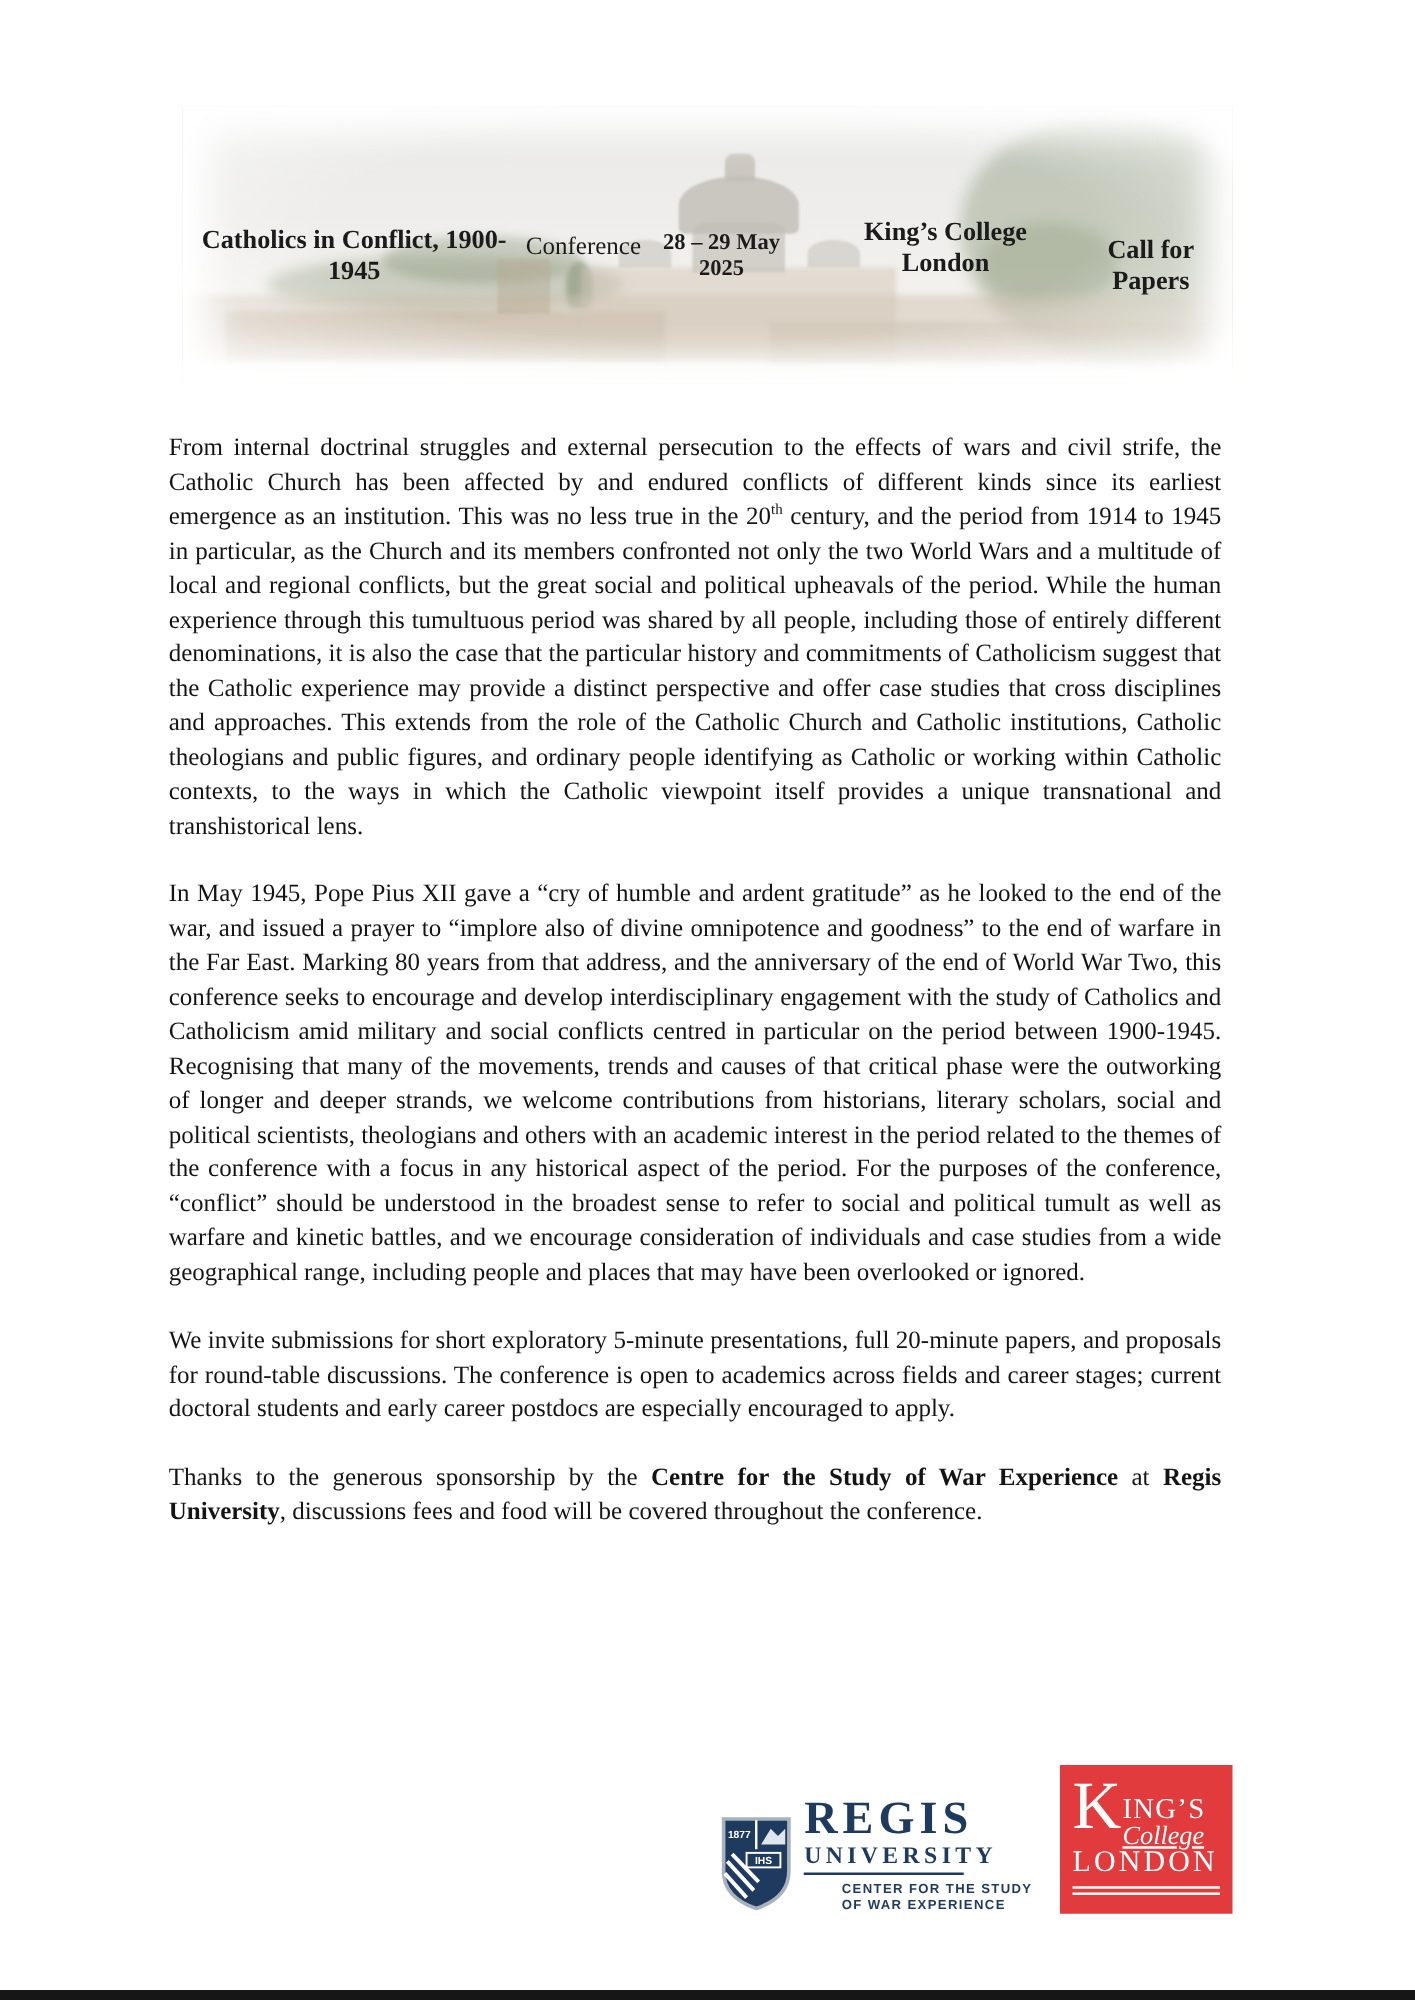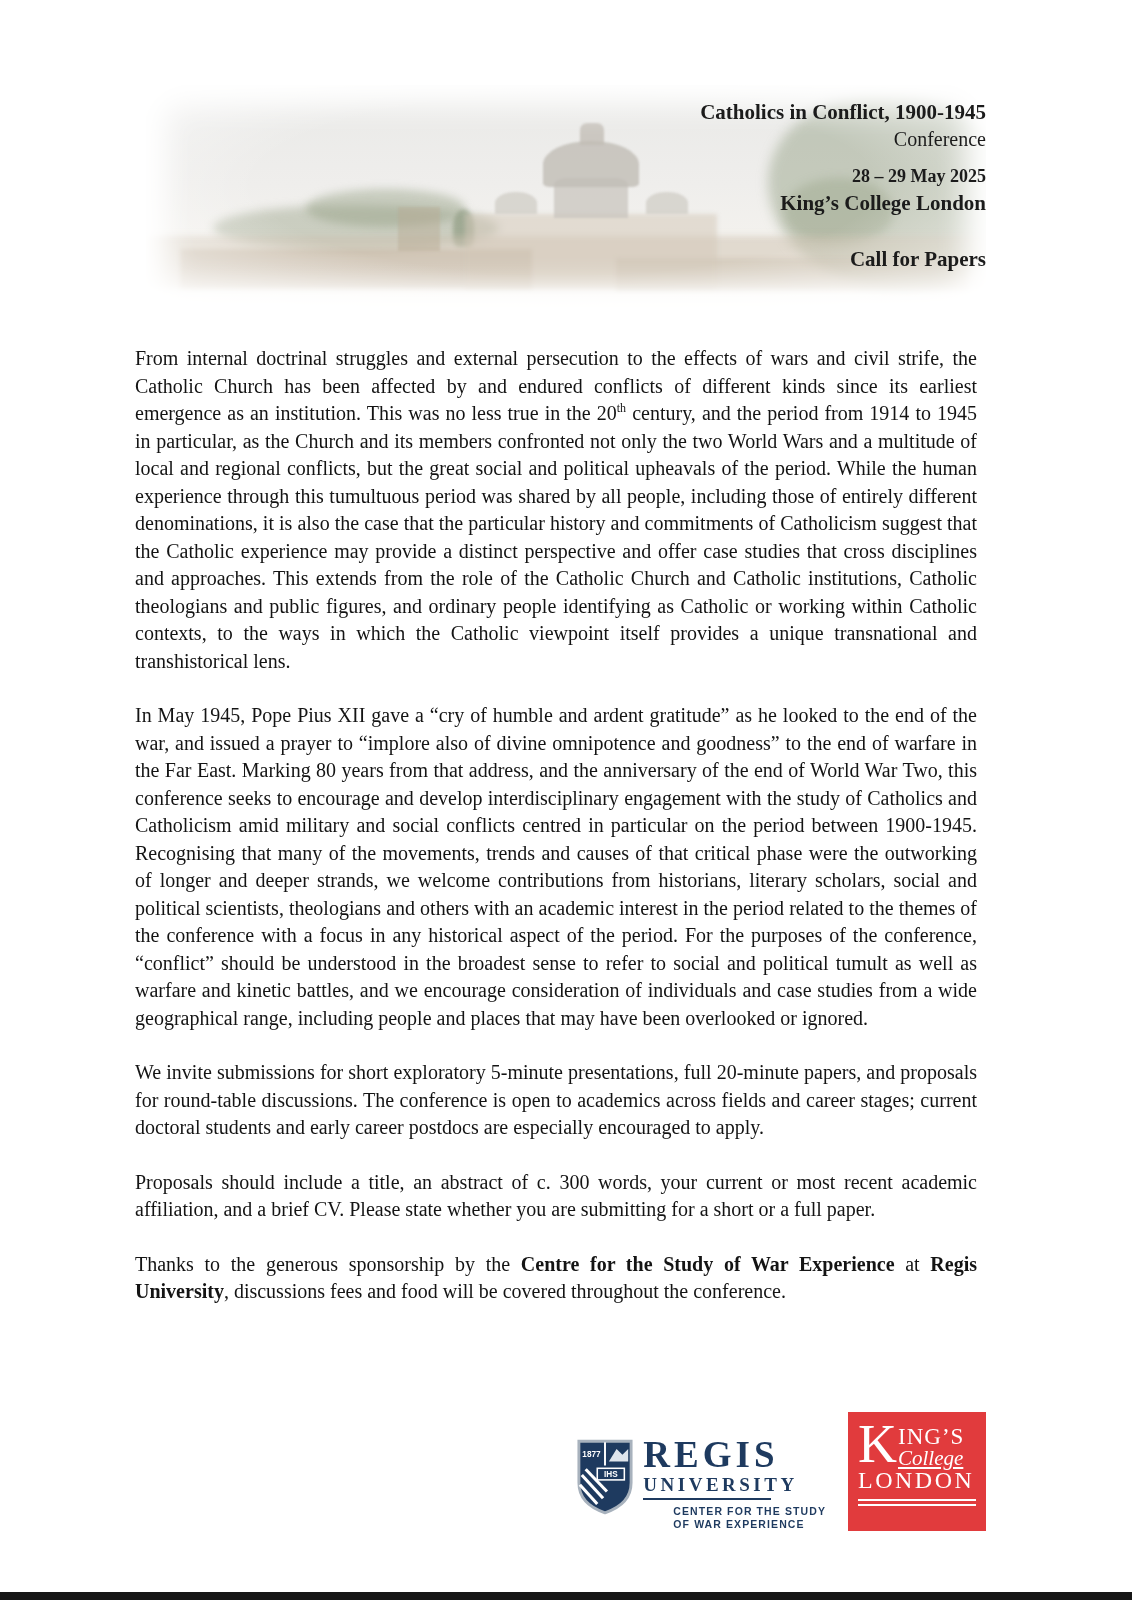--- a/index.html
+++ b/index.html
@@ -30,21 +30,21 @@
   .h-drum { left:48.6%; top:42%; width:8.8%; height:18%; background:rgba(200,196,188,.72); border-radius:18% 18% 0 0; filter:blur(1px); }
   .h-dome-l { left:41.5%; top:48%; width:5%; height:10%; background:rgba(200,196,188,.60); border-radius:50% 50% 0 0; filter:blur(1px); }
   .h-dome-r { left:59.5%; top:48%; width:5%; height:10%; background:rgba(200,196,188,.60); border-radius:50% 50% 0 0; filter:blur(1px); }
   .h-facade { left:38%; top:58%; width:30%; height:34%; background:rgba(210,200,185,.52); filter:blur(2px); }
   .h-vignette {
     position:absolute; inset:0;
     background:radial-gradient(ellipse at 50% 45%, rgba(255,255,255,0) 52%, rgba(255,255,255,.72) 96%);
     box-shadow:inset 0 0 30px 20px #ffffff;
   }
   .header-text {
-    position:absolute; inset:0; display:flex; flex-direction:column; align-items:flex-end;
+    position:absolute; inset:0; display:flex; flex-direction:row; align-items:center;
     text-align:center; color:#1b1b1b; z-index:5;
   }
   .ht-title { margin-top:15px; font-weight:bold; font-size:21px; }
   .ht-sub   { margin-top:3px;  font-size:20px; }
   .ht-date  { margin-top:15px; font-weight:bold; font-size:18px; }
   .ht-venue { margin-top:4px;  font-weight:bold; font-size:21px;margin-left:16px; }
   .ht-cfp   { margin-top:31px; font-weight:bold; font-size:21px; }
 
   
   .content {
@@ -54,39 +54,39 @@
   .content p { margin:0 0 27px 0; }
   .content sup { font-size:12px; line-height:0; vertical-align:super; }
   a.email-link { color:var(--link-blue,#0563c1); text-decoration:underline; cursor:pointer; }
   .content b { font-weight:bold; }
 
   
   .logos {
     position:absolute; top:1412px; left:0; width:986px;
     display:flex; justify-content:flex-end; align-items:flex-start; gap:22px;
   }
-  .regis { display:flex; align-items:flex-start; gap:9px; margin-top:26px; color:var(--regis-navy,#1e3a5f); }
+  .regis { display:flex; align-items:flex-end; gap:9px; margin-top:26px; color:var(--regis-navy,#1e3a5f); }
   .regis-shield { flex:0 0 auto; }
   .regis-text { display:flex; flex-direction:column; }
   .regis-name { font-weight:bold; font-size:37px; line-height:34px; letter-spacing:4px; }
   .regis-univ { font-weight:bold; font-size:19px; line-height:21px; letter-spacing:3.5px; margin-top:2px; }
   .regis-rule { height:2px; background:var(--regis-navy,#1e3a5f); margin-top:3px; width:128px; }
   .regis-center {
     margin-top:5px; font-family:"Liberation Sans", sans-serif; font-weight:bold;
     font-size:10.5px; line-height:12.5px; letter-spacing:1.1px;
   }
   .regis-center span { display:block;padding-left:30px; }
   .kcl {
     width:118px; height:99px; background:var(--kcl-red,#e13b3d); color:#ffffff;
     padding:10px 10px 10px 10px; display:flex; flex-direction:column;
   }
   .kcl-row1 { display:flex; align-items:flex-start; }
   .kcl-k { font-size:54px; line-height:44px; }
   .kcl-right { display:flex; flex-direction:column; margin-left:1px; }
-  .kcl-ings { font-size:23px; line-height:22px; letter-spacing:1px; margin-top:4px; }
+  .kcl-ings { font-size:23px; line-height:22px; letter-spacing:1px; margin-top:14px; }
   .kcl-college { font-style:italic; font-size:21px; line-height:20px;text-decoration:underline; }
   .kcl-london { font-size:24px; line-height:24px; letter-spacing:2.5px; margin-top:0px; }
   .kcl-rules { margin-top:7px; }
   .kcl-rule1 { height:2px; background:#ffffff; }
   .kcl-rule2 { height:2px; background:#ffffff; margin-top:3px; }
 
   .bottom-bar { position:absolute; left:0; top:1592px; width:1132px; height:8px; background:var(--bottom-bar,#161616); }
 </style>
 </head>
 <body>
@@ -119,21 +119,20 @@
     </div>
   </div>
 
   <div class="content">
     <p><span>From internal doctrinal struggles and external persecution to the effects of wars and civil strife, the Catholic Church has been affected by and endured conflicts of different kinds since its earliest emergence as an institution. This was no less true in the 20</span><sup>th</sup><span> century, and the period from 1914 to 1945 in particular, as the Church and its members confronted not only the two World Wars and a multitude of local and regional conflicts, but the great social and political upheavals of the period. While the human experience through this tumultuous period was shared by all people, including those of entirely different denominations, it is also the case that the particular history and commitments of Catholicism suggest that the Catholic experience may provide a distinct perspective and offer case studies that cross disciplines and approaches. This extends from the role of the Catholic Church and Catholic institutions, Catholic theologians and public figures, and ordinary people identifying as Catholic or working within Catholic contexts, to the ways in which the Catholic viewpoint itself provides a unique transnational and transhistorical lens.</span></p>
 
     <p>In May 1945, Pope Pius XII gave a “cry of humble and ardent gratitude” as he looked to the end of the war, and issued a prayer to “implore also of divine omnipotence and goodness” to the end of warfare in the Far East. Marking 80 years from that address, and the anniversary of the end of World War Two, this conference seeks to encourage and develop interdisciplinary engagement with the study of Catholics and Catholicism amid military and social conflicts centred in particular on the period between 1900-1945. Recognising that many of the movements, trends and causes of that critical phase were the outworking of longer and deeper strands, we welcome contributions from historians, literary scholars, social and political scientists, theologians and others with an academic interest in the period related to the themes of the conference with a focus in any historical aspect of the period. For the purposes of the conference, “conflict” should be understood in the broadest sense to refer to social and political tumult as well as warfare and kinetic battles, and we encourage consideration of individuals and case studies from a wide geographical range, including people and places that may have been overlooked or ignored.</p>
 
     <p>We invite submissions for short exploratory 5-minute presentations, full 20-minute papers, and proposals for round-table discussions. The conference is open to academics across fields and career stages; current doctoral students and early career postdocs are especially encouraged to apply.</p>
 
-    <p>Proposals should include a title, an abstract of c. 300 words, your current or most recent academic affiliation, and a brief CV. Please state whether you are submitting for a short or a full paper.</p>
 
 
     <p><span>Thanks to the generous sponsorship by the </span><b>Centre for the Study of War Experience</b><span> at </span><b>Regis University</b><span>, discussions fees and food will be covered throughout the conference.</span></p>
   </div>
 
   <div class="logos">
 
     <div class="regis">
       <svg class="regis-shield" width="58" height="78" viewBox="0 0 60 80">
         <path d="M3 3 H57 V46 Q57 68 30 77 Q3 68 3 46 Z" fill="#1e3a5f" stroke="#a8b2bd" stroke-width="3"></path>

